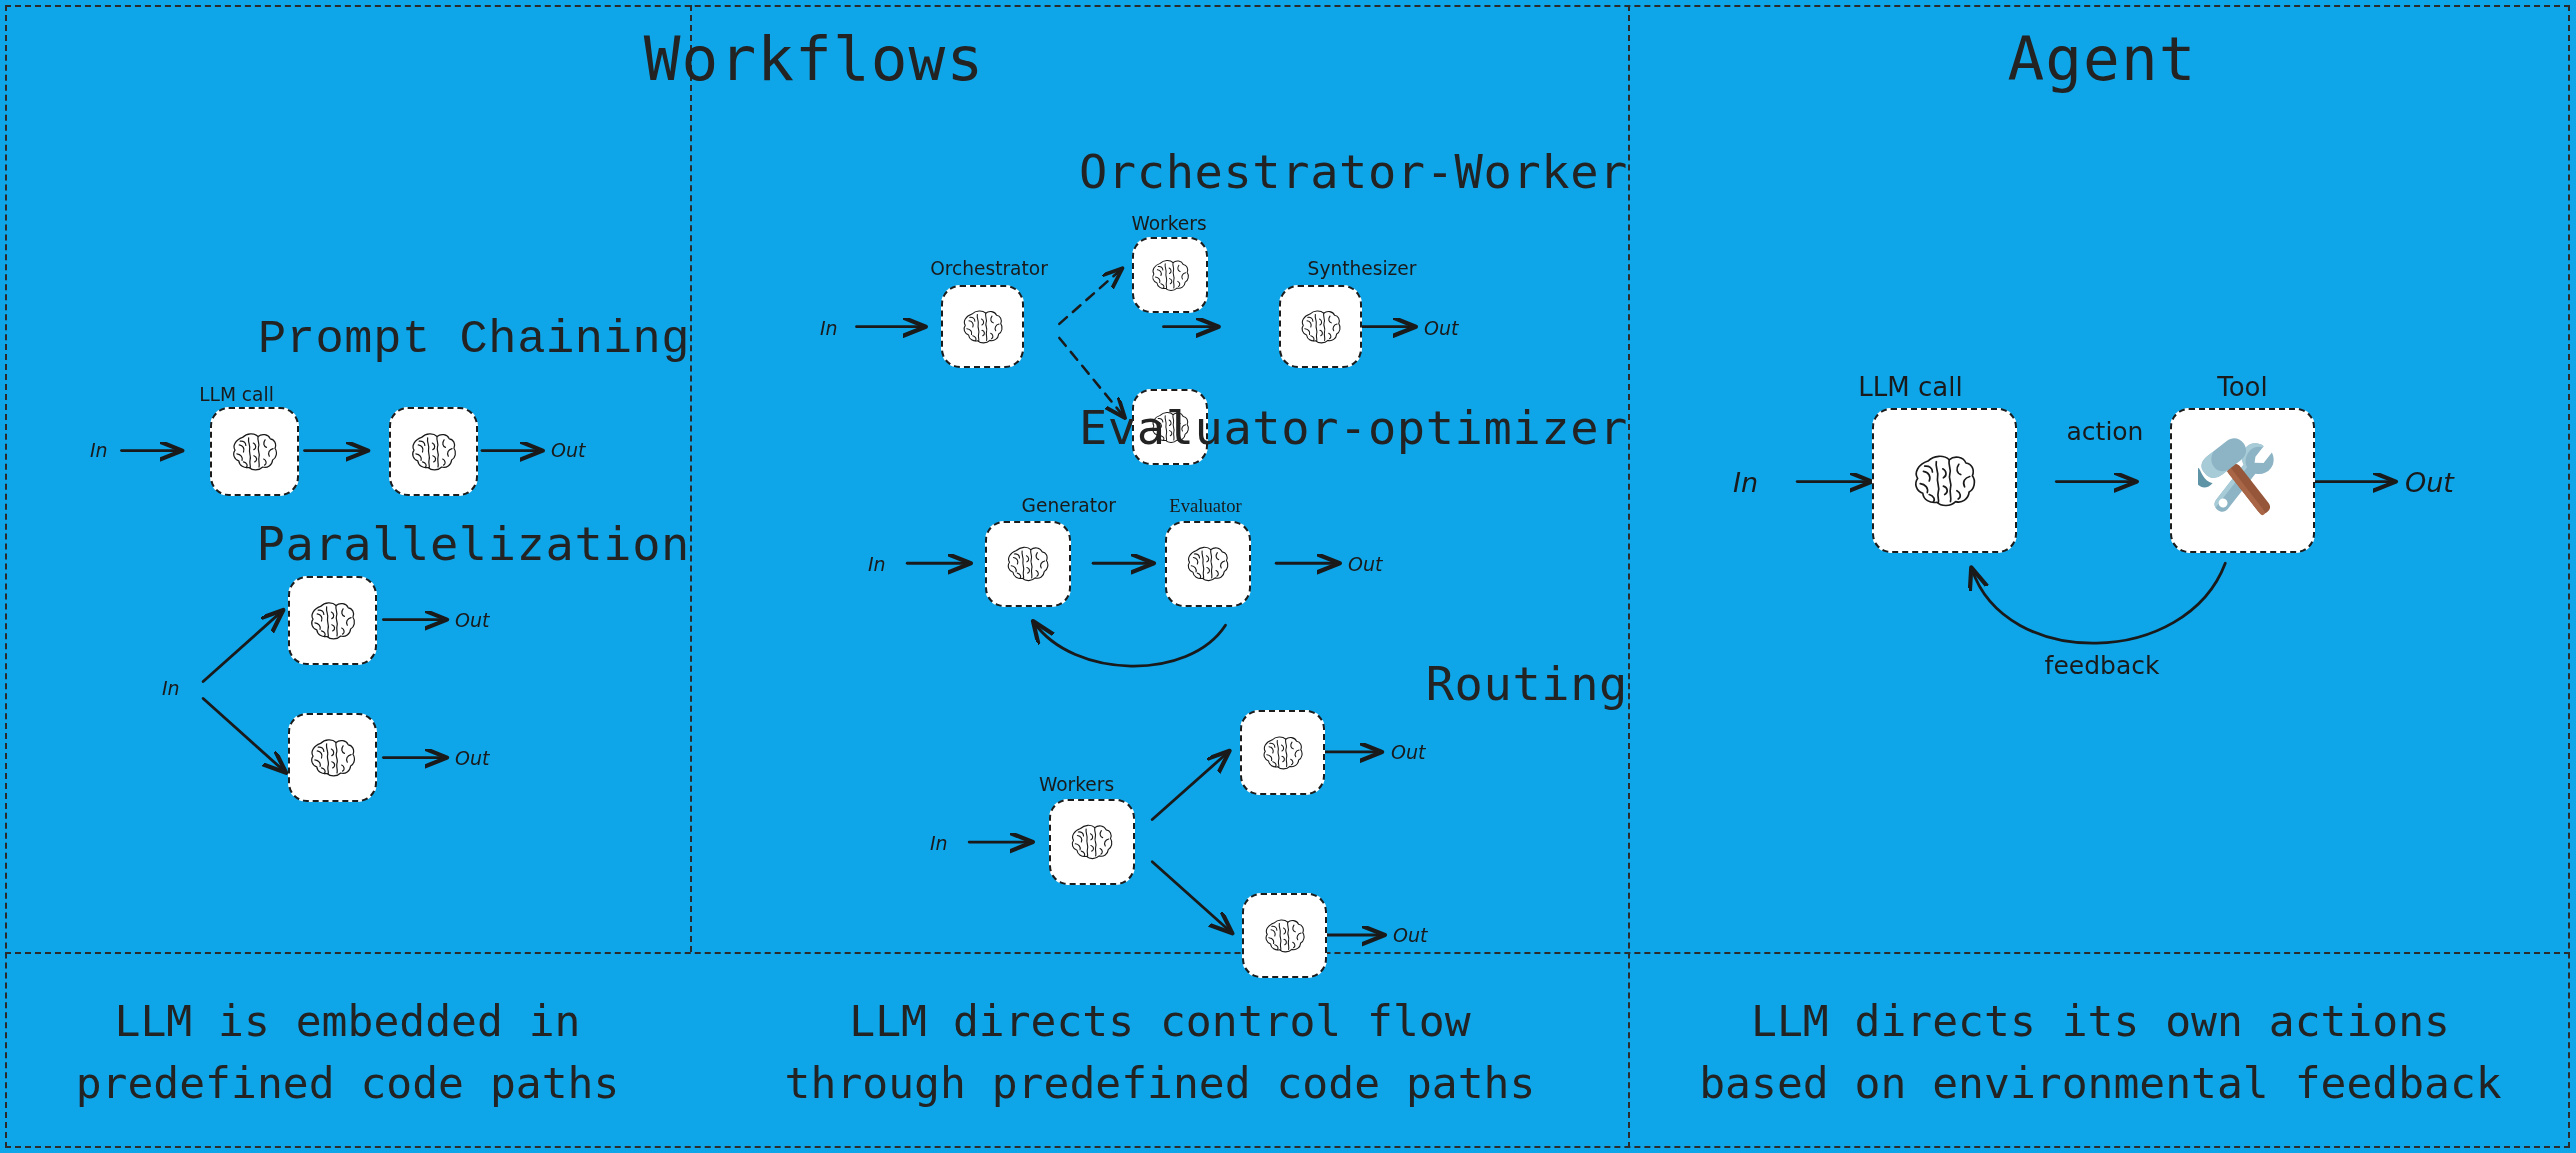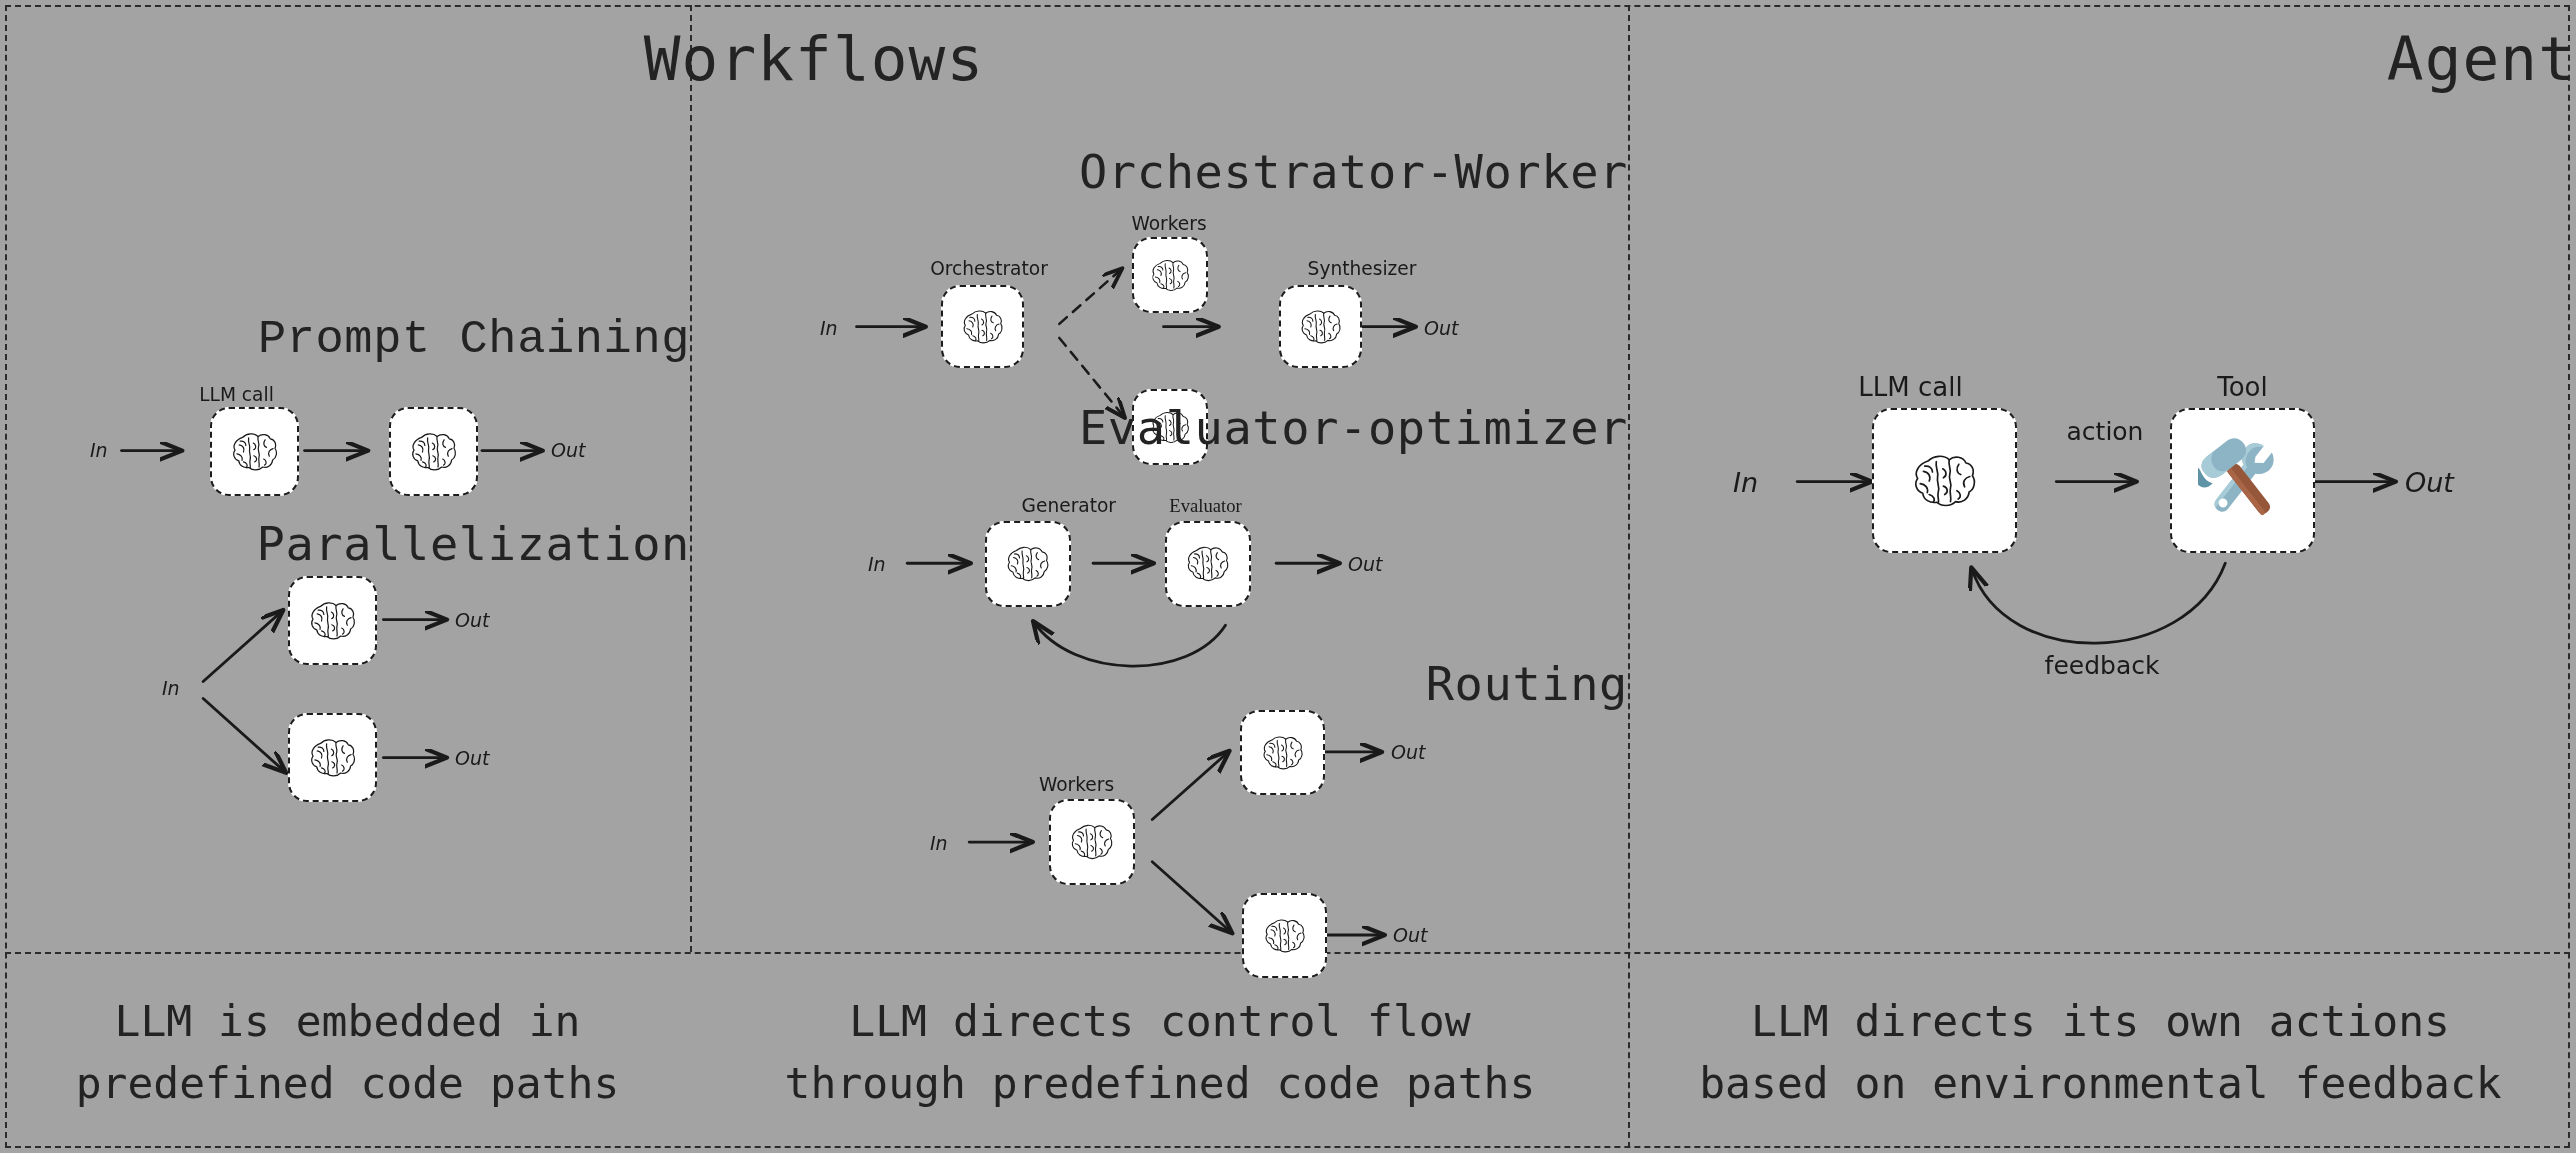--- a/index.html
+++ b/index.html
@@ -6,21 +6,21 @@
   html,body{margin:0;padding:0;background:#ffffff;}
   body{
     font-family:"DejaVu Sans Mono", monospace;
     color:#1a1a1a;
     -webkit-font-smoothing:antialiased;
   }
   #page{
     position:relative;
     width:2576px;
     height:1153px;
-    background:#a3a3a3;
+    background:#0ea5e9;
     overflow:hidden;
   }
 
   
   #outer-frame{
     position:absolute;
     left:5px; top:5px;
     width:2565px; height:1143px;
     border:2.3px dashed #2b2b2b;
     box-sizing:border-box;
@@ -50,21 +50,21 @@
     position:absolute;
     text-align:center;
     font-family:"DejaVu Sans Mono", monospace;
     font-size:61px;
     font-weight:400;
     letter-spacing:1.1px;
     color:#232323;
     white-space:nowrap;
   }
   #header-workflows{ left:0px;    top:22.5px;  width:1628px; }
-  #header-agent{     left:1628px; top:22.5px;  width:948px;text-align:right; }
+  #header-agent{     left:1628px; top:22.5px;  width:948px; }
 
   
   .pattern-title{
     position:absolute;
     text-align:right;
     font-family:"DejaVu Sans Mono", monospace;
     font-size:47px;
     font-weight:400;
     letter-spacing:0.6px;
     color:#232323;

